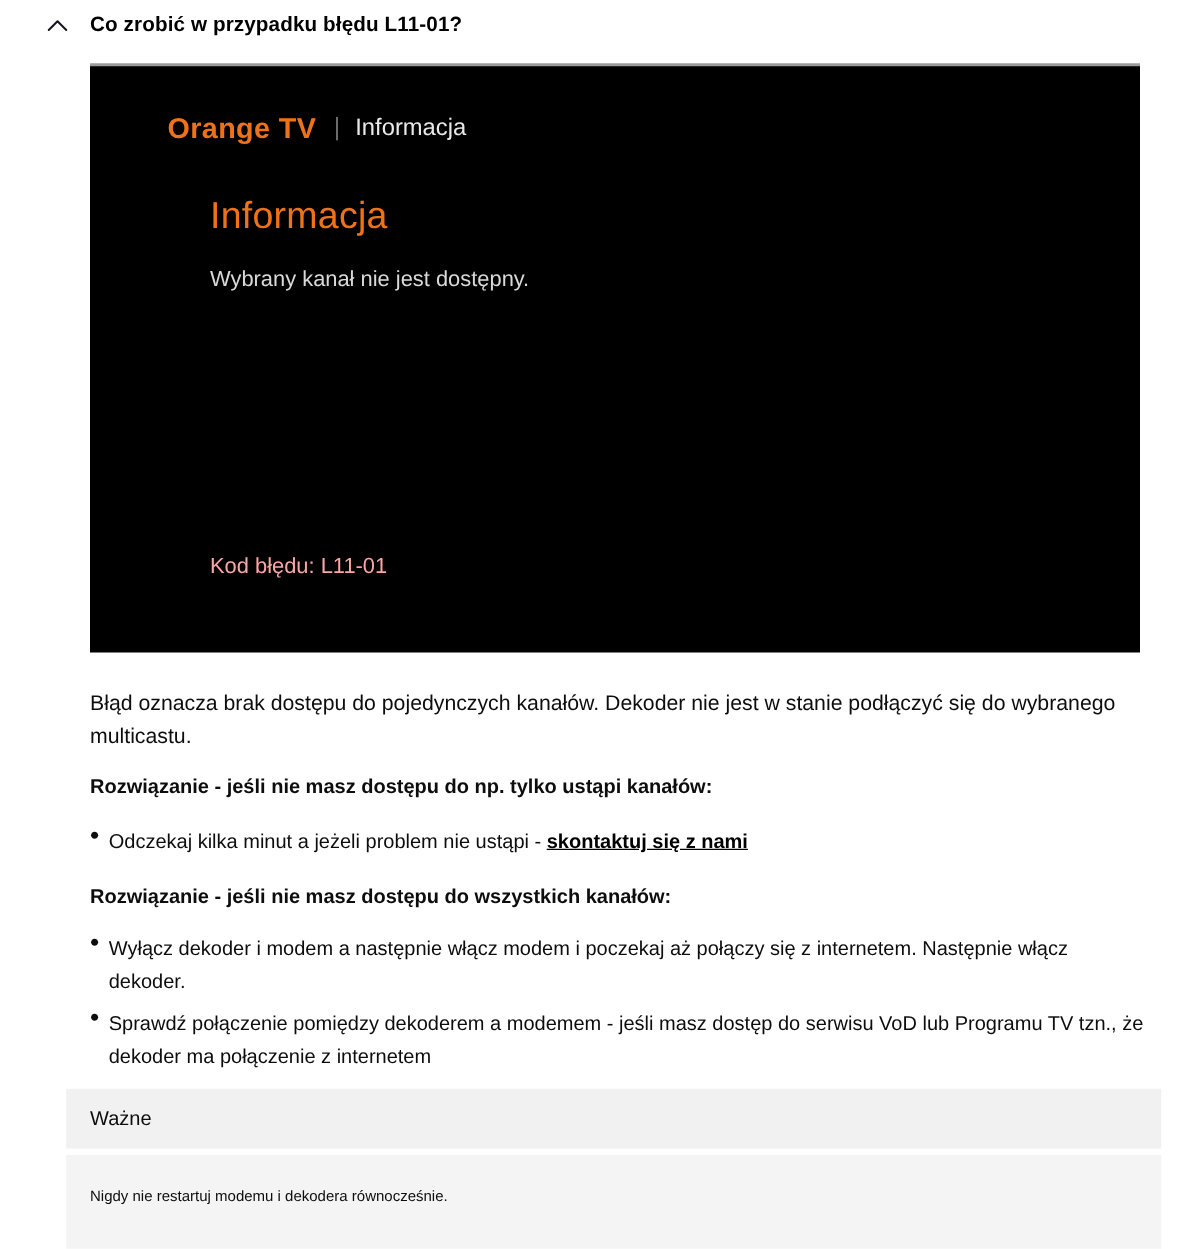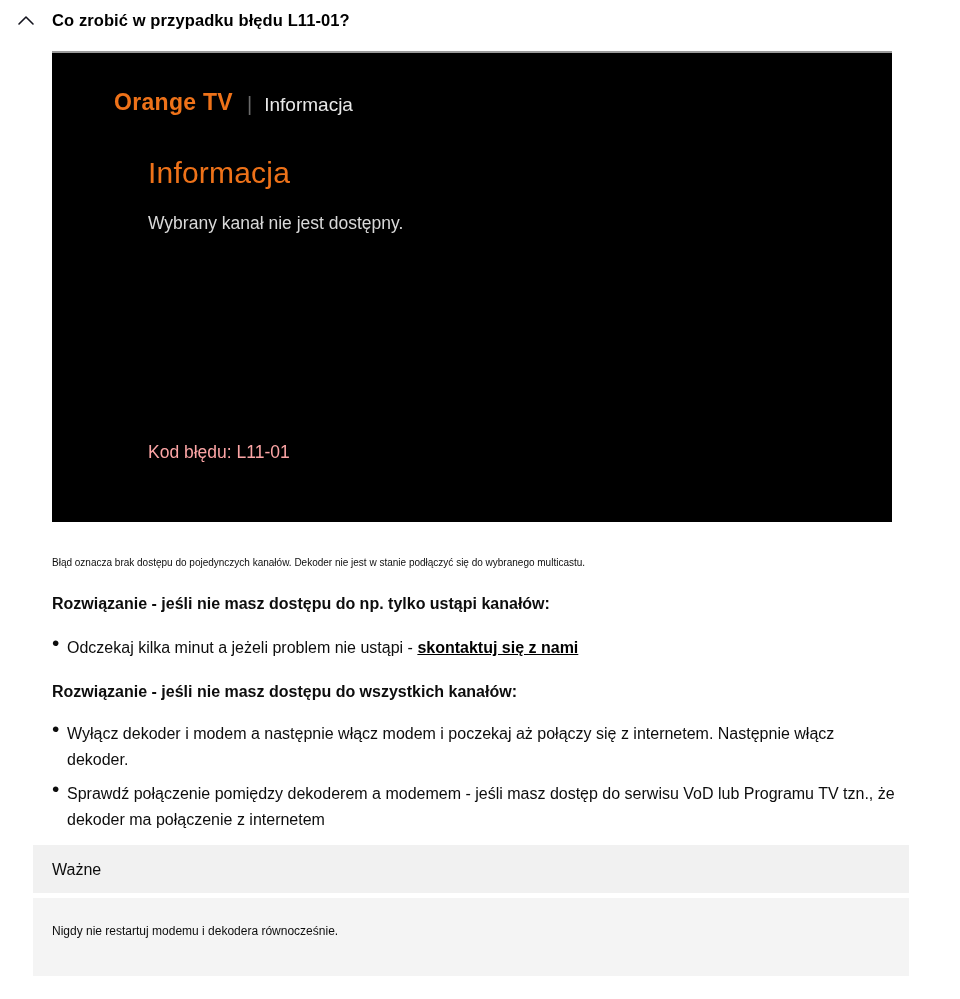--- a/index.html
+++ b/index.html
@@ -5,21 +5,21 @@
   * { margin: 0; padding: 0; box-sizing: border-box; }
   html, body { background: #ffffff; }
   body {
     width: 960px;
     height: 999px;
     font-family: "Liberation Sans", sans-serif;
     color: #000000;
     position: relative;
     overflow: hidden;
   }
-  .page { position: relative; width: 960px; height: 999px; }
+  .page { position: relative; width: 960px; height: 999px; padding-left: 20px; }
 
   
   .faq-header {
     display: flex;
     align-items: flex-start;
     padding: 11px 0 0 16px;
   }
   .chevron-wrap {
     width: 20px;
     height: 18px;
@@ -42,21 +42,21 @@
     width: 840px;
     height: 471px;
     background: #000000;
     border-top: 2px solid #9b9b9b;
   }
   .tv-header {
     position: absolute;
     left: 62px;
     top: 36px;
     display: flex;
-    align-items: flex-end;
+    align-items: center;
   }
   .tv-brand {
     font-size: 23px;
     font-weight: bold;
     letter-spacing: 0.3px;
   }
   .tv-sep {
     color: #6b6b6b;
     font-size: 20px;
     margin: 0 12px 0 14px;
@@ -86,21 +86,21 @@
     position: absolute;
     left: 96px;
     top: 389px;
     font-size: 17.5px;
   }
 
   
   .description {
     margin: 28px 0 0 52px;
     max-width: 856px;
-    font-size: 10px;
+    font-size: 17px;
     line-height: 26px;
     color: #0d0d0d;
   }
   .solution-heading {
     margin: 19px 0 0 52px;
     font-size: 16px;
     font-weight: bold;
     color: #0d0d0d;
   }
   ul.bullets {

